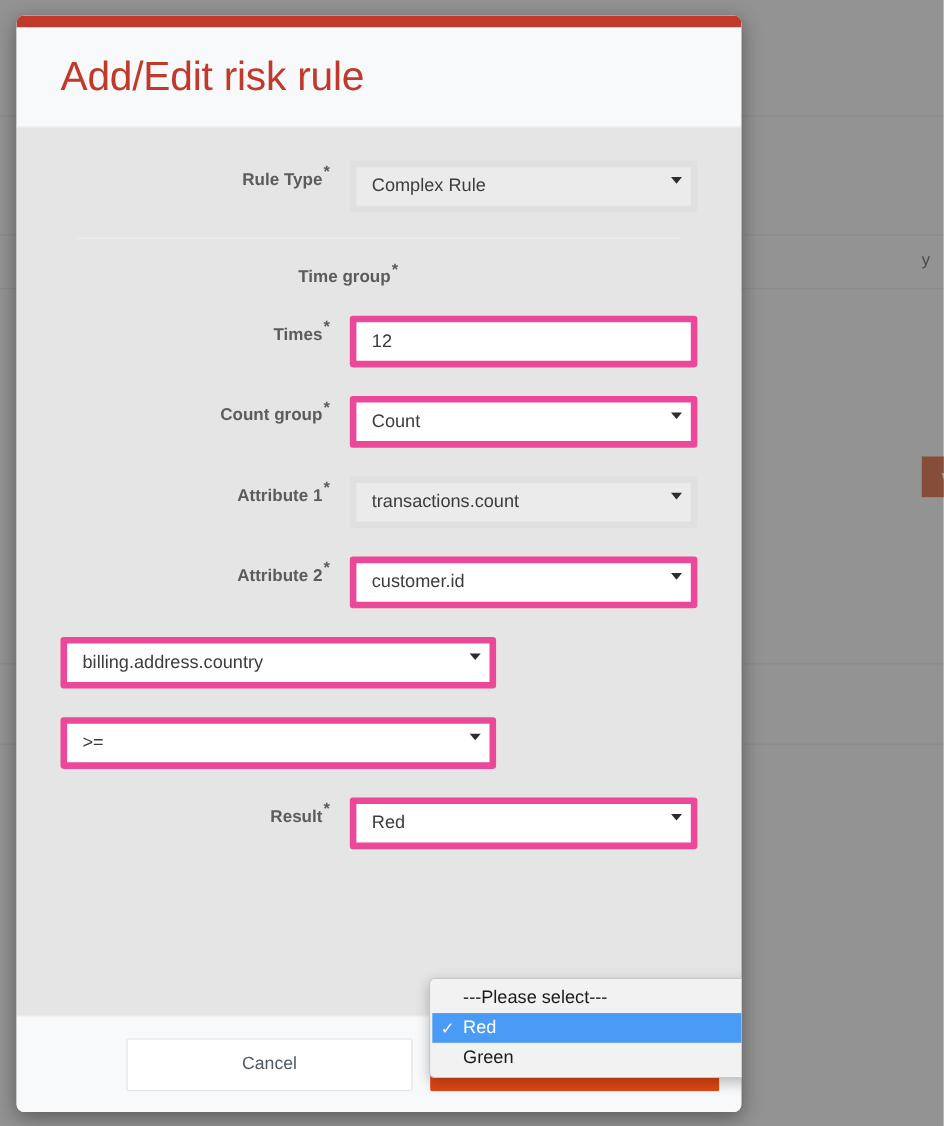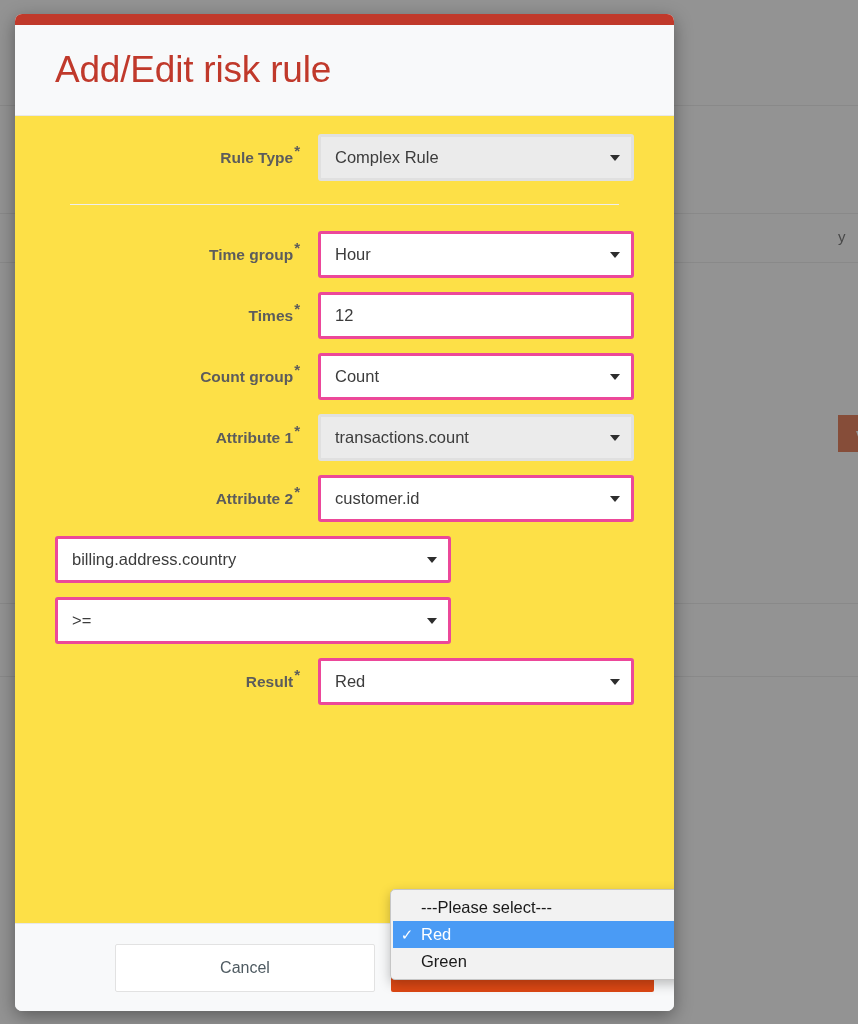--- a/index.html
+++ b/index.html
@@ -83,21 +83,21 @@
   }
   .modal-title {
     font-size: 37px;
     color: #c0392b;
     font-weight: normal;
     letter-spacing: -0.2px;
     margin: 0;
   }
   .modal-body {
     flex: 1 1 auto;
-    background: #fde047;
+    background: #e5e5e5;
     padding: 18px 40px 0 40px;
     position: relative;
     overflow: visible;
   }
   .modal-footer {
     flex: 0 0 auto;
     height: 88px;
     background: #f8f9fa;
     border-top: 1px solid #e8e8e8;
     display: flex;
@@ -132,31 +132,32 @@
     margin-left: 1px;
   }
   .field-control {
     width: 396px;
     position: relative;
   }
 
   .ctl {
     width: 100%;
     height: 47px;
-    border: 3px solid #ec4899;
+    border: 6px solid #ec4899;
     border-radius: 3px;
     background: #ffffff;
     font-family: "Liberation Sans", sans-serif;
     font-size: 16.5px;
     color: #3c3c3c;
     padding: 0 34px 0 14px;
     display: flex;
     align-items: center;
     white-space: nowrap;
     overflow: hidden;
+    margin-top: 12px;
   }
   .ctl.grey { background: #ebebeb; border-color: #e0e0e0; }
 
   .caret {
     position: absolute;
     right: 14px;
     top: 50%;
     transform: translateY(-50%);
     width: 0;
     height: 0;
@@ -268,24 +269,20 @@
         <span class="caret"></span>
       </div>
     </div>
 
     <hr class="section-divider">
 
     <div class="form-row">
       <div class="field-label">
         <span>Time group</span><span class="req-star">*</span>
       </div>
-      <div class="field-control">
-        <div class="ctl">Hour</div>
-        <span class="caret"></span>
-      </div>
     </div>
 
     <div class="form-row">
       <div class="field-label">
         <span>Times</span><span class="req-star">*</span>
       </div>
       <div class="field-control">
         <div class="ctl">12</div>
       </div>
     </div>

